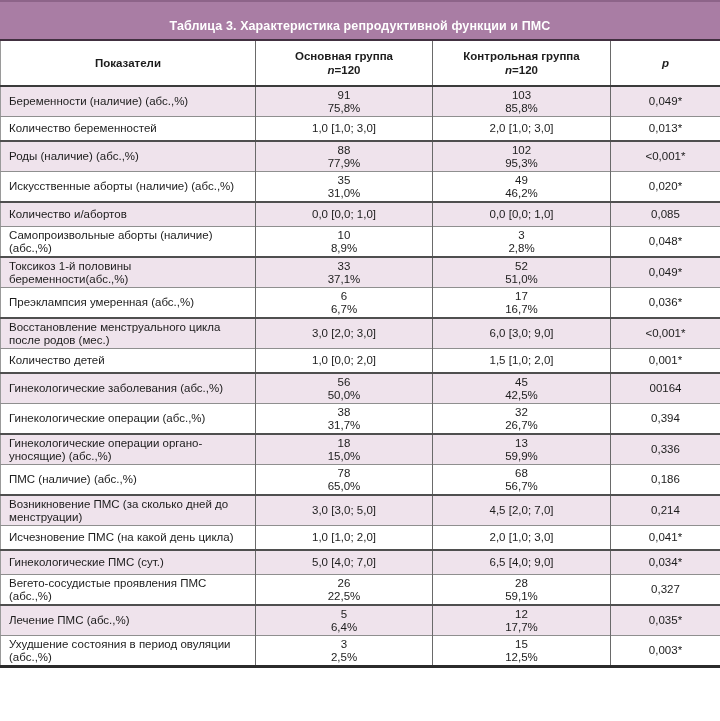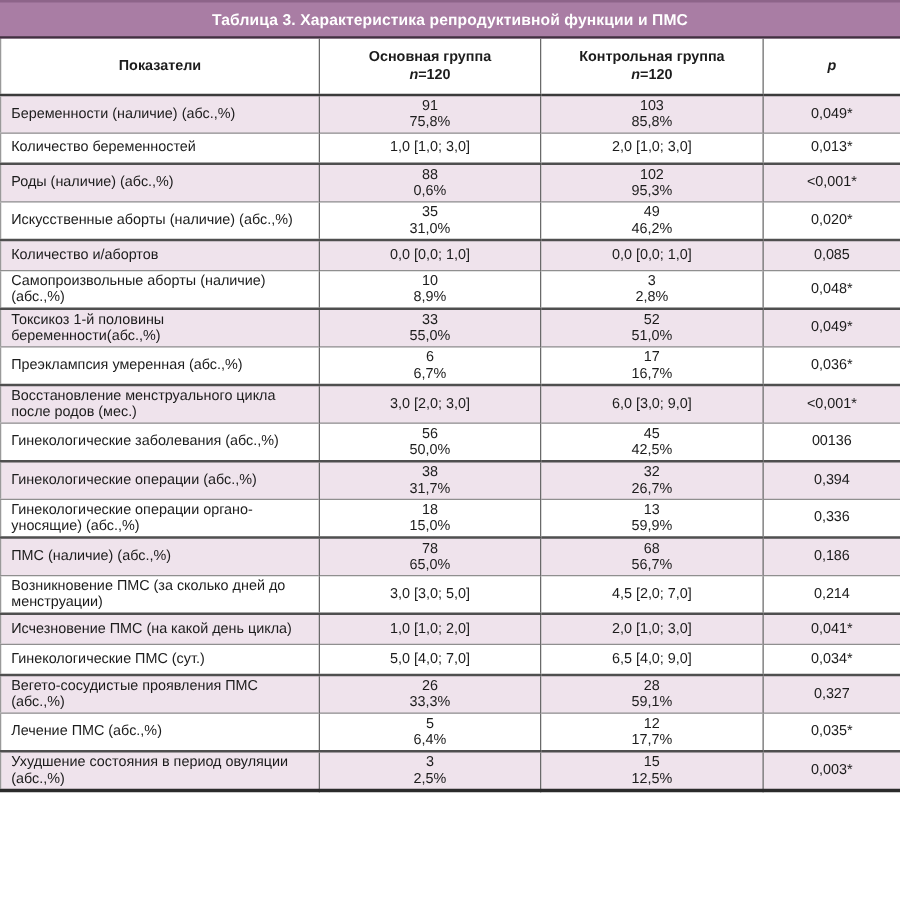--- a/index.html
+++ b/index.html
@@ -12,21 +12,21 @@
   .table-wrap {
     width: 720px;
     box-sizing: border-box;
   }
   .title-bar {
     background: var(--header_bg, #a97da4);
     color: #ffffff;
     font-size: 12.5px;
     font-weight: bold;
     text-align: center;
-    padding: 7px 10px 6px 10px;
+    padding: 17px 10px 6px 10px;
     border-top: 2px solid var(--header_bg_dark_top, #8d6489);
     border-bottom: 2px solid var(--header_underline, #413040);
     letter-spacing: 0.1px;
   }
   table {
     width: 720px;
     border-collapse: collapse;
     table-layout: fixed;
     border-left: 1px solid #9a9a9a;
     border-right: 1px solid #9a9a9a;
@@ -115,21 +115,21 @@
         </tr>
         <tr>
           <td class="label">Количество беременностей</td>
           <td class="val">1,0 [1,0; 3,0]</td>
           <td class="val">2,0 [1,0; 3,0]</td>
           <td class="val">0,013*</td>
         </tr>
         <tr>
           <td class="label">Роды (наличие) (абс.,%)</td>
           <td class="val">88
-0,6%</td>
+77,9%</td>
           <td class="val">102
 95,3%</td>
           <td class="val">&lt;0,001*</td>
         </tr>
         <tr>
           <td class="label">Искусственные аборты (наличие) (абс.,%)</td>
           <td class="val">35
 31,0%</td>
           <td class="val">49
 46,2%</td>
@@ -147,47 +147,53 @@
           <td class="val">10
 8,9%</td>
           <td class="val">3
 2,8%</td>
           <td class="val">0,048*</td>
         </tr>
         <tr>
           <td class="label">Токсикоз 1-й половины
 беременности(абс.,%)</td>
           <td class="val">33
-55,0%</td>
+37,1%</td>
           <td class="val">52
 51,0%</td>
           <td class="val">0,049*</td>
         </tr>
         <tr>
           <td class="label">Преэклампсия умеренная (абс.,%)</td>
           <td class="val">6
 6,7%</td>
           <td class="val">17
 16,7%</td>
           <td class="val">0,036*</td>
         </tr>
         <tr>
           <td class="label">Восстановление менструального цикла
 после родов (мес.)</td>
           <td class="val">3,0 [2,0; 3,0]</td>
           <td class="val">6,0 [3,0; 9,0]</td>
           <td class="val">&lt;0,001*</td>
         </tr>
         <tr>
+          <td class="label">Количество детей</td>
+          <td class="val">1,0 [0,0; 2,0]</td>
+          <td class="val">1,5 [1,0; 2,0]</td>
+          <td class="val">0,001*</td>
+        </tr>
+        <tr>
           <td class="label">Гинекологические заболевания (абс.,%)</td>
           <td class="val">56
 50,0%</td>
           <td class="val">45
 42,5%</td>
-          <td class="val">00136</td>
+          <td class="val">00164</td>
         </tr>
         <tr>
           <td class="label">Гинекологические операции (абс.,%)</td>
           <td class="val">38
 31,7%</td>
           <td class="val">32
 26,7%</td>
           <td class="val">0,394</td>
         </tr>
         <tr>
@@ -223,21 +229,21 @@
         <tr>
           <td class="label">Гинекологические ПМС (сут.)</td>
           <td class="val">5,0 [4,0; 7,0]</td>
           <td class="val">6,5 [4,0; 9,0]</td>
           <td class="val">0,034*</td>
         </tr>
         <tr>
           <td class="label">Вегето-сосудистые проявления ПМС
 (абс.,%)</td>
           <td class="val">26
-33,3%</td>
+22,5%</td>
           <td class="val">28
 59,1%</td>
           <td class="val">0,327</td>
         </tr>
         <tr>
           <td class="label">Лечение ПМС (абс.,%)</td>
           <td class="val">5
 6,4%</td>
           <td class="val">12
 17,7%</td>

